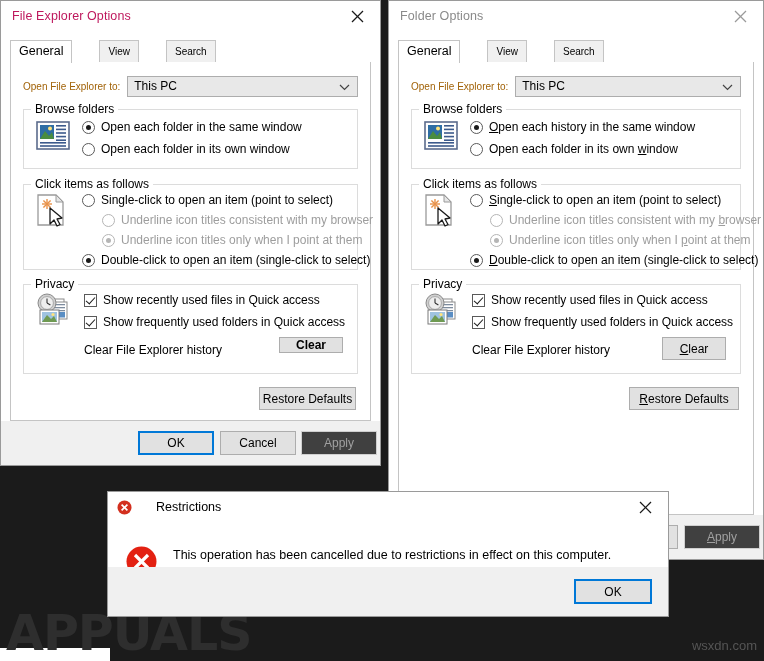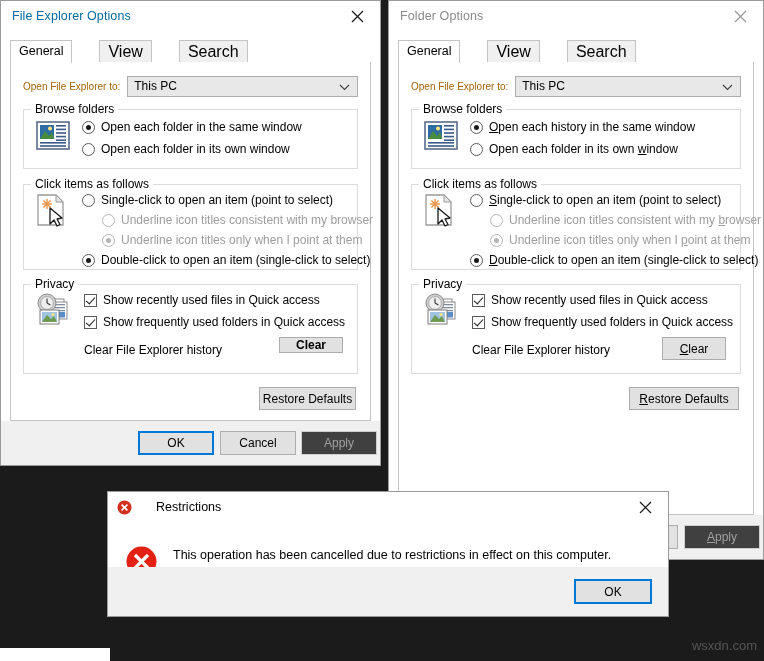--- a/index.html
+++ b/index.html
@@ -26,21 +26,21 @@
   }
   .win .titlebar {
     height: 30px;
     background: #ffffff;
     display: flex;
     align-items: center;
     position: relative;
   }
   .win .title {
     font-size: 12.5px;
-    color: #0369a1;
+    color: #be185d;
     padding-left: 11px;
     letter-spacing: .1px;
     white-space: nowrap;
   }
   .win.inactive .title { color: #8a8a8a; }
   .win .closebtn {
     position: absolute;
     right: 0; top: 0;
     width: 45px; height: 30px;
     display: flex; align-items: center; justify-content: center;
@@ -60,21 +60,21 @@
   .tabstrip {
     position: absolute;
     left: 9px; top: 10px; right: 9px;
     height: 22px;
     border-bottom: 1px solid #c4c4c4;
     display: flex;
     align-items: flex-end;
     gap: 28px;
   }
   .tab {
-    font-size: 16px;
+    font-size: 10px;
     color: #000;
     padding: 2px 8px 3px 8px;
     height: 22px;
     line-height: 17px;
     background: #f0f0f0;
     border: 1px solid #c4c4c4;
     border-bottom: none;
     margin-right: -1px;
     position: relative;
     white-space: nowrap;
@@ -538,20 +538,23 @@
 
       <div class="footer">
         <div class="btn" style="left:131px; top:10px; width:76px; height:24px;">OK</div>
         <div class="btn" style="left:213px; top:10px; width:76px; height:24px;">Cancel</div>
         <div class="btn disabled" style="left:295px; top:10px; width:76px; height:24px;"><span class="acc">A</span>pply</div>
       </div>
     </div>
   </div>
 
   <div class="whitebar"></div>
+  <div class="wm-appuals">
+    <span class="txt">APPUALS</span>
+  </div>
   <div class="wm-wsxdn">wsxdn.com</div>
 
   <div class="msgwin" style="left:107px; top:491px; width:562px; height:126px;">
     <div class="mtitlebar">
       <span style="margin-left:9px; display:flex;">
         <svg width="15" height="15" viewBox="0 0 15 15">
           <circle cx="7.5" cy="7.5" r="7" fill="#d32f1e"></circle>
           <line x1="4.6" y1="4.6" x2="10.4" y2="10.4" stroke="#fff" stroke-width="1.7"></line>
           <line x1="10.4" y1="4.6" x2="4.6" y2="10.4" stroke="#fff" stroke-width="1.7"></line>
         </svg>

